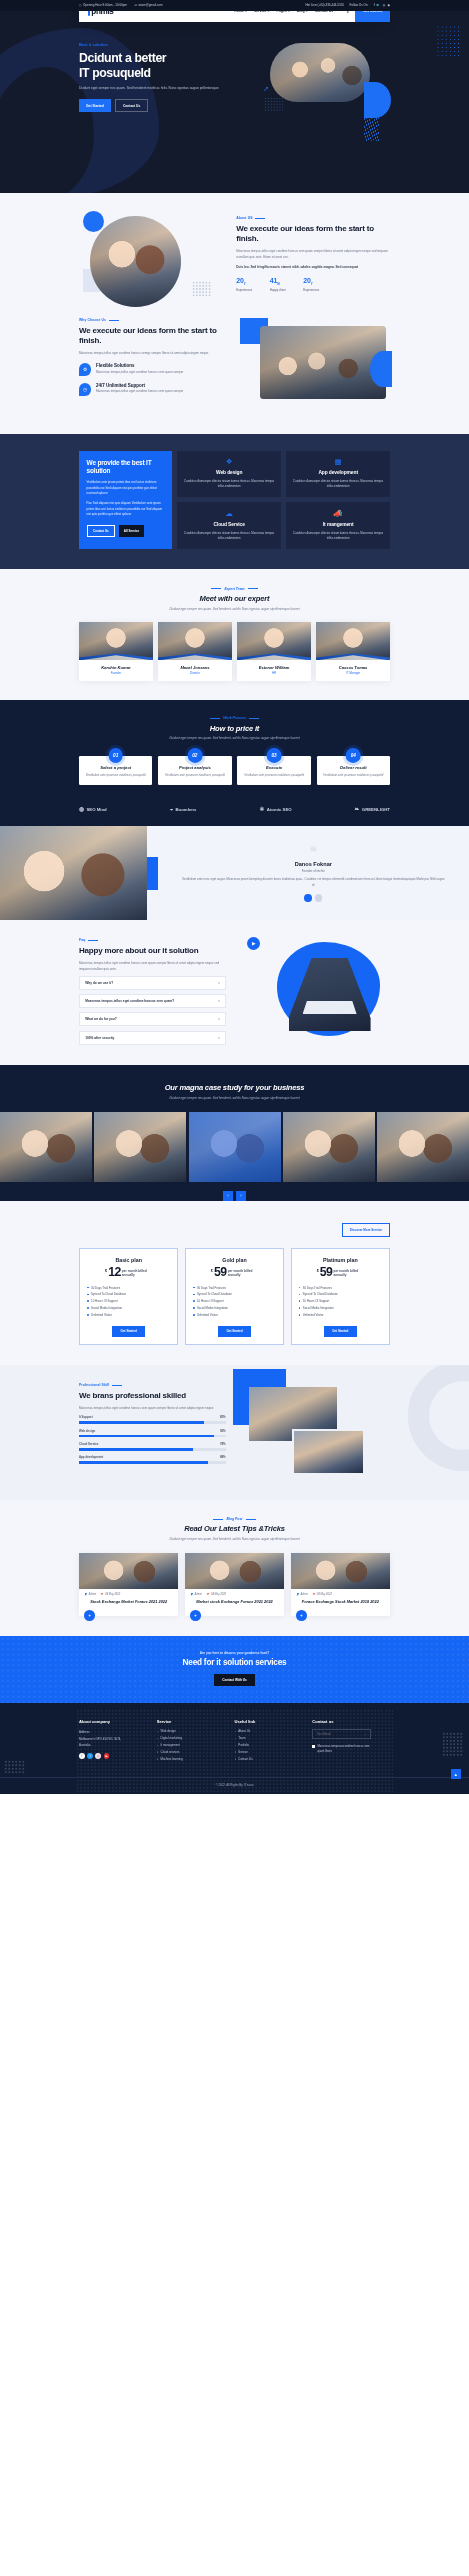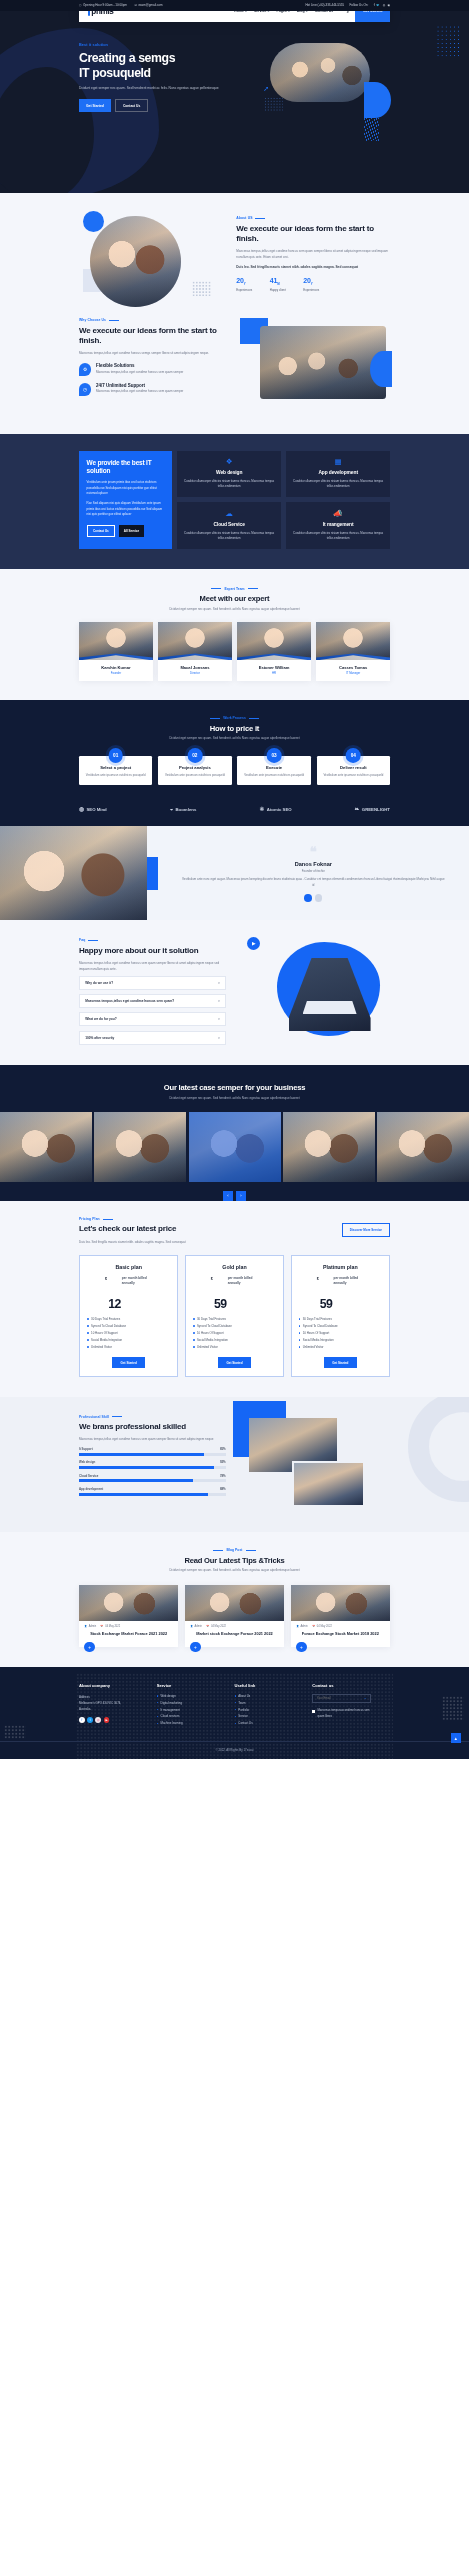--- a/index.html
+++ b/index.html
@@ -216,21 +216,21 @@
   .svc-right { flex:1; display:grid; grid-template-columns:1fr 1fr; gap:5.3px; }
   .svc-card {
     background:#1b2440; padding:7.6px 6.5px; text-align:center; color:#fff;
   }
   .svc-card .ic { font-size:7.6px; color:#1d6ff5; line-height:1; }
   .svc-card h4 { font-size:4.9px; font-weight:800; margin-top:4.7px; letter-spacing:-0.1px; }
   .svc-card p { font-size:2.8px; line-height:1.9; margin-top:3.5px; color:#c3cbdd; }
 
   
   .team { background:#f4f6fb; padding:17.6px 0 19px; }
-  .center { text-align:center; }
+  .center { text-align:center;font-style:italic; }
   .kicker-c { display:flex; align-items:center; justify-content:center; gap:3.5px; font-size:3.4px; font-weight:800; color:#1d6ff5; }
   .kicker-c .rule { width:10px;height:0.7px;background:#1d6ff5;display:block; }
   .h2c { font-size:7.6px; font-weight:800; margin-top:3.5px; letter-spacing:-0.2px; color:#121a2c; }
   .pc { font-size:3px; line-height:1.95; color:#6d7587; margin-top:3.5px; }
   .team-grid { display:flex; gap:5.3px; margin-top:9.4px; }
   .tm { flex:1; background:#fff; box-shadow:0 1.2px 7px rgba(20,30,60,.07); }
   .tm-photo { height:38px; position:relative; overflow:hidden;
     background:linear-gradient(160deg,#8796ab,#cdb69d 40%,#4a5a74 75%,#202c45); }
   .tm-photo::after{ content:""; position:absolute; inset:0;
     background:radial-gradient(circle at 50% 42%, rgba(255,226,200,.85) 0 9.4px, transparent 10px),
@@ -317,21 +317,21 @@
   .pricing { background:#f4f6fb; padding:16.4px 0 20px; }
   .price-head { display:flex; align-items:flex-start; }
   .price-head .left { width:194px; }
   .btn-outline-b { margin-left:auto; margin-top:5.9px; border:0.6px solid #1566f5; color:#1566f5; background:transparent;
     font-size:3px; font-weight:700; padding:4.1px 7px; cursor:pointer; }
   .price-grid { display:flex; gap:6.5px; margin-top:10.6px; }
   .pcard { flex:1; background:#fff; border:0.6px solid #b9cdf4; padding:8.2px 7px 7.6px; text-align:center; }
   .pcard h4 { font-size:5.3px; font-weight:800; color:#121a2c; }
   .pamt { display:flex; align-items:flex-start; justify-content:center; gap:1.2px; margin-top:4.7px; }
   .pamt .cur { font-size:3.5px; font-weight:800; color:#121a2c; margin-top:1.8px; }
-  .pamt .val { font-size:12.3px; font-weight:800; color:#121a2c; line-height:.9; letter-spacing:-0.6px;margin-top:24px; }
+  .pamt .val { font-size:12.3px; font-weight:800; color:#121a2c; line-height:.9; letter-spacing:-0.6px; }
   .pamt .per { font-size:3.2px; font-weight:700; color:#4b5465; text-align:left; line-height:1.35; margin-top:1.2px; width:30.5px; }
   .plist { margin-top:7px; text-align:left; }
   .plist li { list-style:none; font-size:2.9px; color:#4b5465; margin-bottom:2.9px; display:flex; align-items:center; gap:2.3px; }
   .plist li .b { width:1.8px;height:1.8px;border-radius:50%;background:#1566f5;display:block;flex:0 0 1.8px; }
   .pbtn { margin-top:5.9px; background:#1566f5; color:#fff; border:none; font-size:3px; font-weight:700; padding:3.5px 8.2px; cursor:pointer; }
 
   
   .skills { background:#eef1f7; padding:0; position:relative; height:135px; overflow:hidden; }
   .skills-inner { width:311px; margin:0 auto; display:flex; padding-top:17.6px; position:relative; z-index:2; }
   .sk-left { width:147px; }
@@ -472,21 +472,21 @@
           <span class="nav-search">⌕</span>
         </div>
         <div class="nav-cta">Get Started</div>
       </div>
     </div>
 
     <div class="hero-inner">
       <div class="hero-left">
         <div class="eyebrow-blue">Best it solution</div>
         <div class="hero-h1">
-          <div>Creating a semgs</div>
+          <div>Dcidunt a better</div>
           <div>IT posuqueld</div>
         </div>
         <div class="hero-p">Dcidunt eget semper nec quam. Sed hendrerit morbi ac felis. Nunc egestas augue pellentesque</div>
         <div class="hero-btns">
           <button class="btn-blue">Get Started</button>
           <button class="btn-ghost">Contact Us</button>
         </div>
       </div>
       <div class="hero-right">
         <div class="hero-photo"></div>
@@ -758,47 +758,39 @@
         <div class="faq-q">?</div>
         <div class="faq-person"></div>
         <div class="faq-laptop"></div>
         <div class="faq-play">▶</div>
       </div>
     </div>
   </div>
 
   <div class="cases">
     <div class="container center">
-      <div class="h2c-w">Our latest case semper for your business</div>
+      <div class="h2c-w">Our magna case study for your business</div>
       <div class="pc-w">Dcidunt eget semper nec quam. Sed hendrerit. acfelis Nunc egestas augue atpellentesque laoreet</div>
     </div>
     <div class="cases-strip">
       <div class="case"></div>
       <div class="case"></div>
       <div class="case blue-ov"></div>
       <div class="case"></div>
       <div class="case"></div>
     </div>
     <div class="cases-nav">
       <div class="cnav">‹</div>
       <div class="cnav">›</div>
     </div>
   </div>
 
   <div class="pricing">
     <div class="container">
       <div class="price-head">
-        <div class="left">
-          <div class="kicker">
-            <span>Pricing Plan</span>
-            <span class="rule"></span>
-          </div>
-          <div class="h2">Let's check our latest price</div>
-          <div class="p-muted">Duis leo. Sed fringilla mauris siamet nibh. odales sagittis magna. Sed consequat</div>
-        </div>
         <button class="btn-outline-b">Discover More Service</button>
       </div>
       <div class="price-grid">
         <div class="pcard">
           <h4>Basic plan</h4>
           <div class="pamt">
             <span class="cur">$</span>
             <span class="val">12</span>
             <span class="per">per month billed annually</span>
           </div>
@@ -981,20 +973,26 @@
             <span>👤 <span>Admin</span></span>
             <span>📅 <span>04 May 2022</span></span>
           </div>
           <div class="btitle">Forace Exchange Stock Market 2018 2022</div>
           <div class="bplus">+</div>
         </div>
       </div>
     </div>
   </div>
 
+  <div class="cta">
+    <div class="cta-dots"></div>
+    <div class="cta-k">Are you here to discuss your goodness hunt?</div>
+    <div class="cta-h">Need for it solution services</div>
+    <button class="cta-btn">Contact With Us</button>
+  </div>
 
   <div class="footer">
     <div class="foot-map"></div>
     <div class="foot-dots-r"></div>
     <div class="foot-dots-l"></div>
     <div class="container">
       <div class="foot-grid">
         <div class="fcol">
           <div class="fh">About company</div>
           <div class="faddr">

